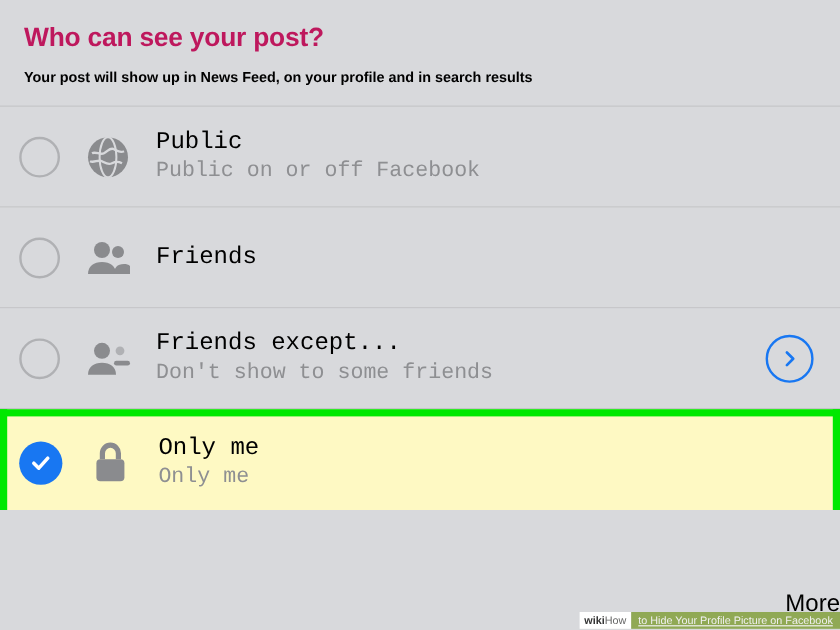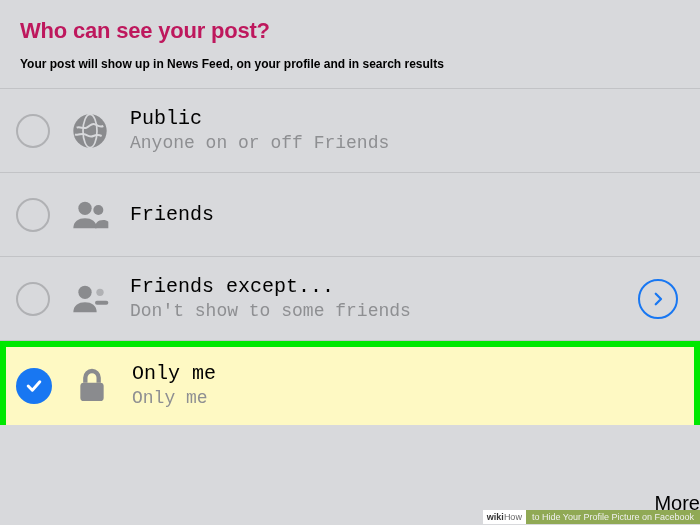--- a/index.html
+++ b/index.html
@@ -69,21 +69,21 @@
     position: absolute; bottom: 0; right: 0; height: 16px;
     display: flex; align-items: center; text-align: right;
   }
   .footer-wiki {
     background: #ffffff; color: #333; font-size: 9px;
     padding: 2px 4px; font-weight: 700;
   }
   .footer-wiki .how { font-weight: 400; color: #666; }
   .footer-title {
     background: #90a955; color: #f0f0f0; font-size: 9px;
-    padding: 2px 6px; white-space: nowrap;
+    padding: 2px 6px; white-space: nowrap; text-decoration: underline;
   }
 </style>
 </head>
 <body>
 
 <div class="container">
 
   <div class="header">
     <div class="title">Who can see your post?</div>
   </div>
@@ -96,21 +96,21 @@
       <div class="icon-wrap">
         <svg viewBox="0 0 24 24" fill="currentColor">
             <circle cx="12" cy="12" r="10" fill="#8a8b8e"></circle>
             <path d="M4 10c2-1 4 1 6 0s3-3 5-2 3 2 5 1" stroke="#d8d9dc" stroke-width="1.2" fill="none"></path>
             <path d="M3 14c2 1 4-1 6 0s3 2 5 1 3-1 5 0" stroke="#d8d9dc" stroke-width="1.2" fill="none"></path>
             <ellipse cx="12" cy="12" rx="4.2" ry="10" fill="none" stroke="#d8d9dc" stroke-width="1"></ellipse>
           </svg>
       </div>
       <div class="labels">
         <div class="label-primary">Public</div>
-        <div class="label-secondary">Anyone on or off Friends</div>
+        <div class="label-secondary">Public on or off Facebook</div>
       </div>
     </div>
 
     <div class="option">
       <div class="radio"></div>
       <div class="icon-wrap">
         <svg viewBox="0 0 24 24" fill="#8a8b8e">
             <circle cx="9" cy="8" r="4"></circle>
             <circle cx="17" cy="9" r="3"></circle>
             <path d="M2 20c0-4 3-6 7-6s7 2 7 6z"></path>

